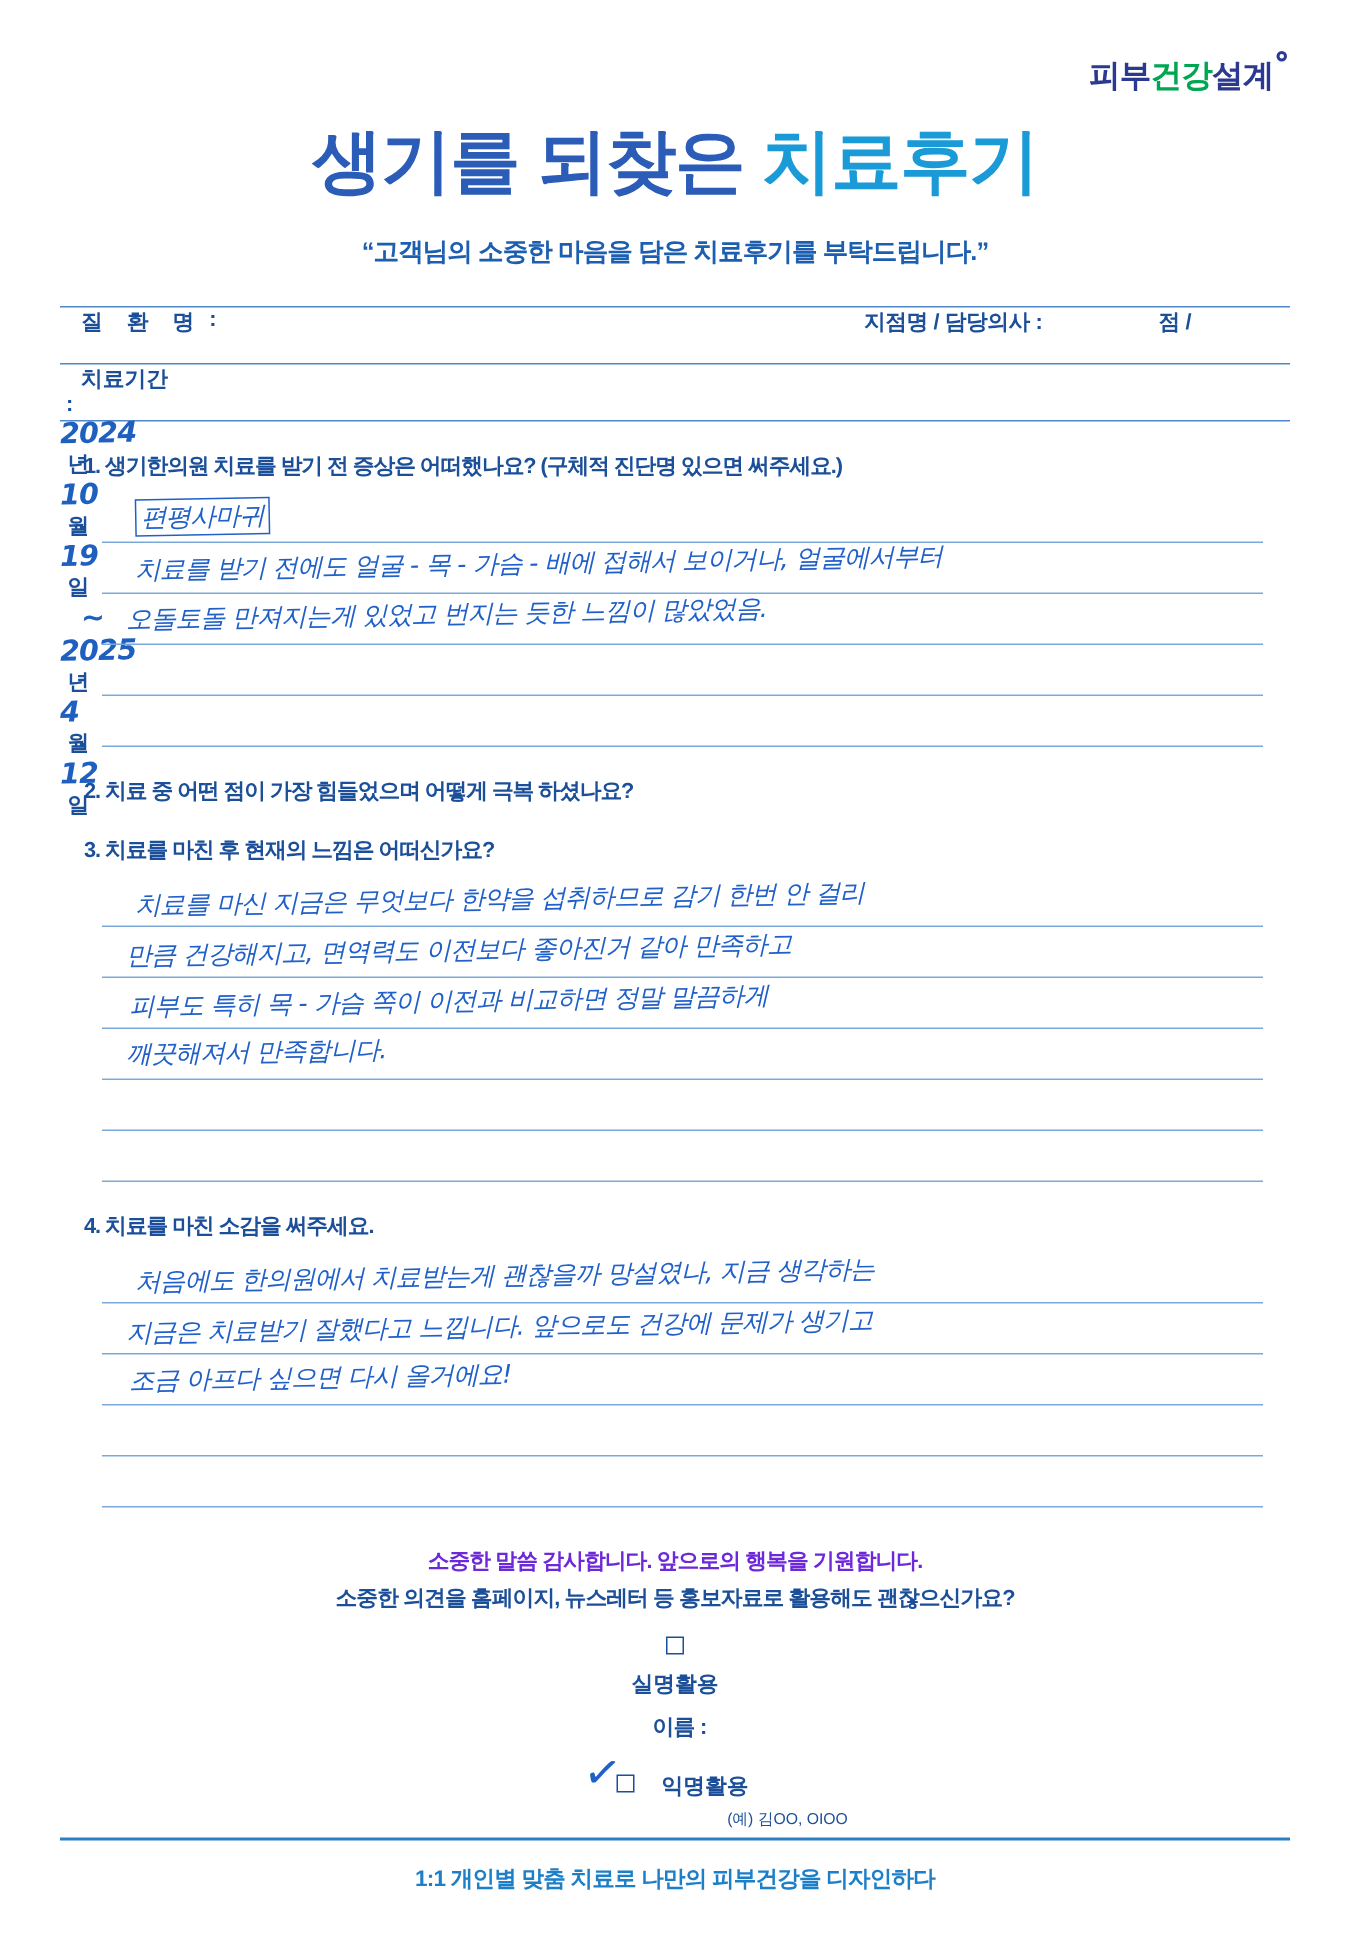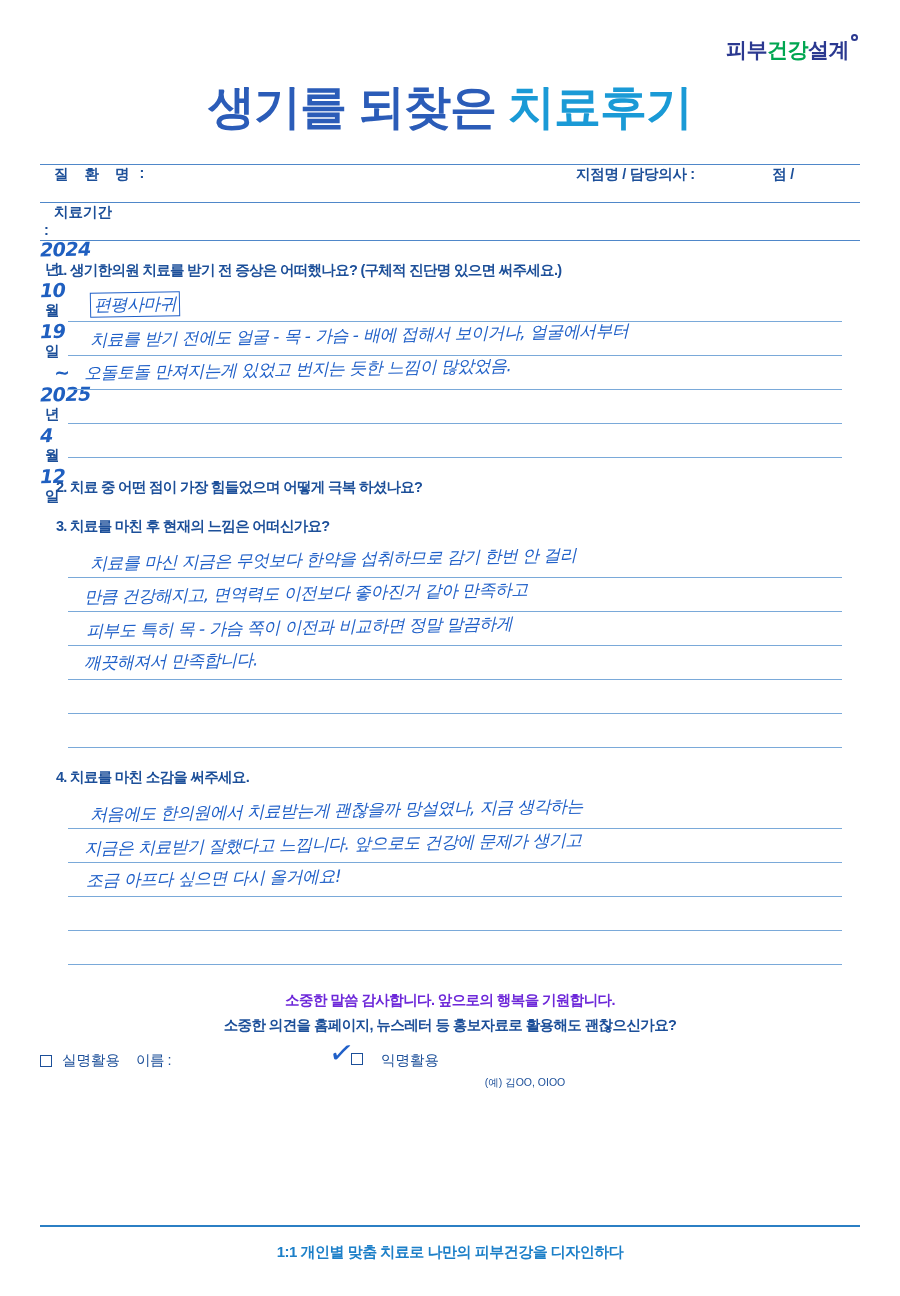--- a/index.html
+++ b/index.html
@@ -211,22 +211,23 @@
     color: #1c4f99;
     letter-spacing: -0.6px;
     margin-top: 6px;
   }
   .consent {
     margin-top: 16px;
     display: flex;
     align-items: center;
     gap: 10px;
     font-size: 14.5px;
-    font-weight: normal;
+    font-weight: bold;
     color: #1c4f99;
+    flex-direction: column;
   }
   .checkbox {
     width: 12px;
     height: 12px;
     border: 1.5px solid #1c4f99;
     display: inline-block;
     box-sizing: border-box;
   }
   .consent .name-label { margin-left: 6px; letter-spacing: -0.5px; }
   .name-rule {
@@ -275,20 +276,21 @@
 <div class="page">
 
 
   <div class="brand">
     <span class="b1">피부</span><span class="b2">건강</span><span class="b3">설계</span><span class="dot"></span>
   </div>
 
   <div class="title">
     <span class="t1">생기를 되찾은 </span><span class="t2">치료후기</span>
   </div>
+  <div class="subtitle">“고객님의 소중한 마음을 담은 치료후기를 부탁드립니다.”</div>
 
   <div class="info">
     <div class="info-row">
       <span class="info-label">질 환 명</span>
       <span class="colon">:</span>
       <span class="spacer"></span>
       <span class="info-right">
         <span>지점명 / 담당의사</span>
         <span> :</span>
         <span style="display:inline-block;width:70px"></span>

